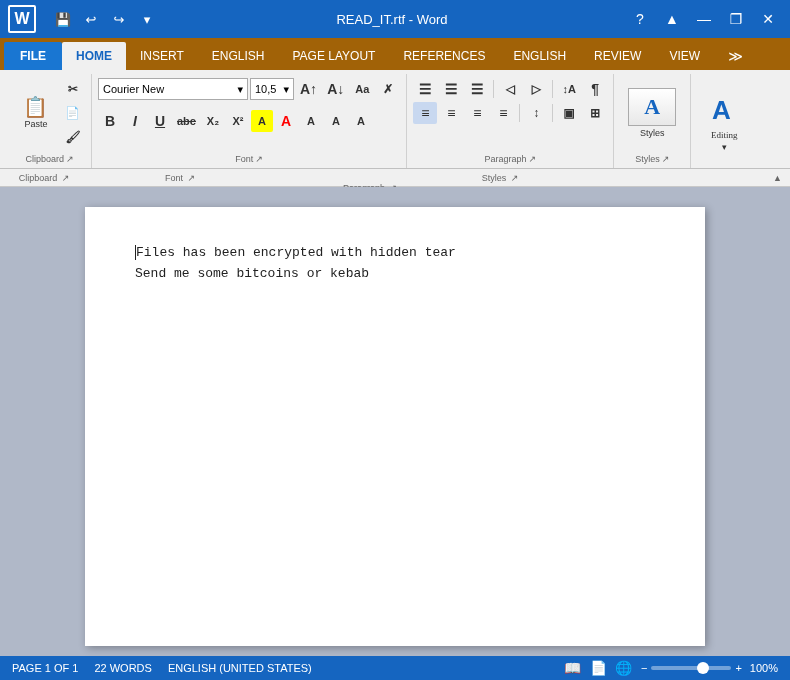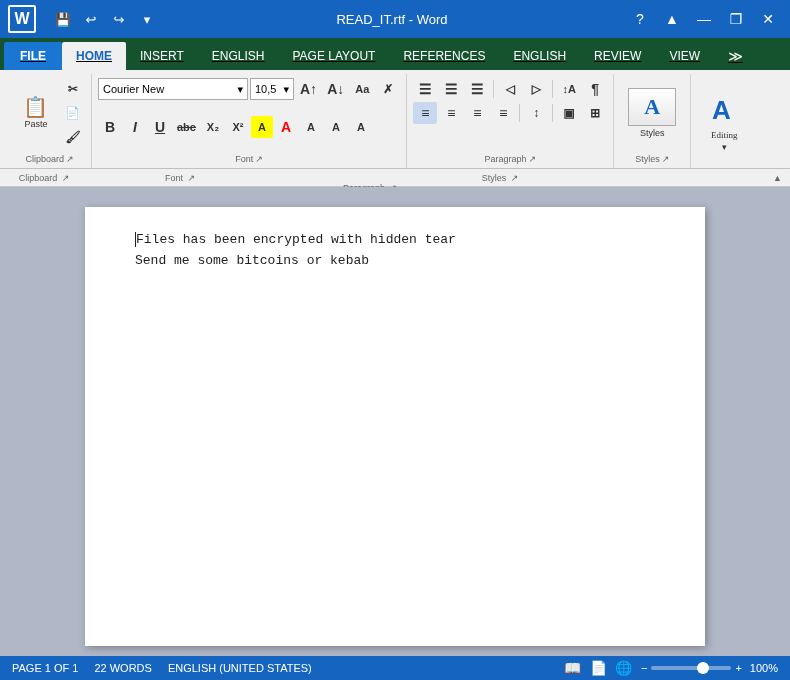--- a/index.html
+++ b/index.html
@@ -68,26 +68,25 @@
       gap: 6px;
       margin-left: 8px;
     }
     .qa-btn {
       width: 22px; height: 22px;
       display: flex; align-items: center; justify-content: center;
       cursor: pointer; color: white; font-size: 13px;
     }
     
     .ribbon-tabs {
-      background: #14532d;
+      background: #a16207;
       display: flex;
       align-items: flex-end;
       padding: 0 4px;
       height: 32px;
-      text-decoration: underline;
     }
     .ribbon-tab {
       padding: 4px 14px;
       font-size: 12px;
       cursor: pointer;
       color: white;
       border-radius: 2px 2px 0 0;
       height: 28px;
       display: flex;
       align-items: center;
@@ -272,21 +271,21 @@
       font-family: Arial Black, sans-serif;
       letter-spacing: 4px;
       pointer-events: none;
       z-index: 1;
     }
     .doc-page {
       width: 620px;
       min-height: 400px;
       background: white;
       box-shadow: 2px 2px 8px rgba(0,0,0,0.3);
-      padding: 23px 50px;
+      padding: 36px 50px;
       position: relative;
       z-index: 2;
     }
     .doc-content {
       font-family: 'Courier New', monospace;
       font-size: 13px;
       line-height: 1.6;
       color: #222;
     }
     
@@ -378,21 +377,21 @@
         <div class="ribbon-btn-small">🖌</div>
       </div>
     </div>
     <div class="ribbon-group-label">
       <span>Clipboard</span>
       <span style="cursor:pointer;">↗</span>
     </div>
   </div>
 
   <div class="ribbon-group">
-    <div class="ribbon-group-content" style="flex-direction:column;align-items:flex-start;gap:14px;">
+    <div class="ribbon-group-content" style="flex-direction:column;align-items:flex-start;gap:8px;">
       <div class="font-row">
         <div class="font-selector">
           <span>Courier New</span>
           <span>▾</span>
         </div>
         <div class="font-size-selector">
           <span>10,5</span>
           <span>▾</span>
         </div>
         <div class="ribbon-btn-small" style="font-size:14px;font-weight:bold;">A↑</div>

